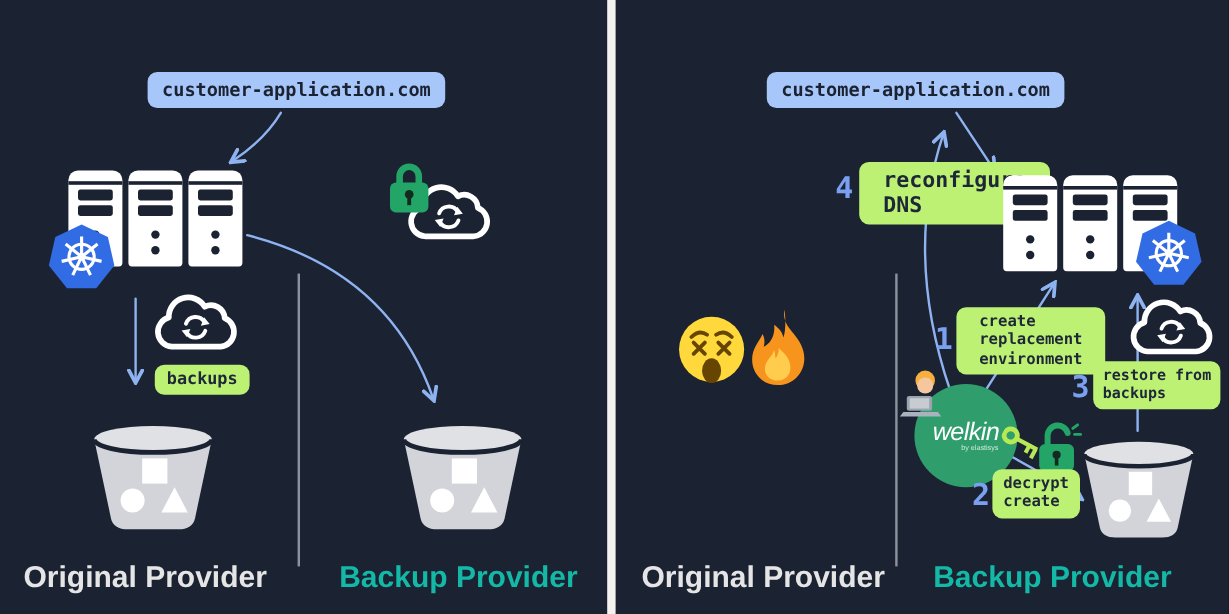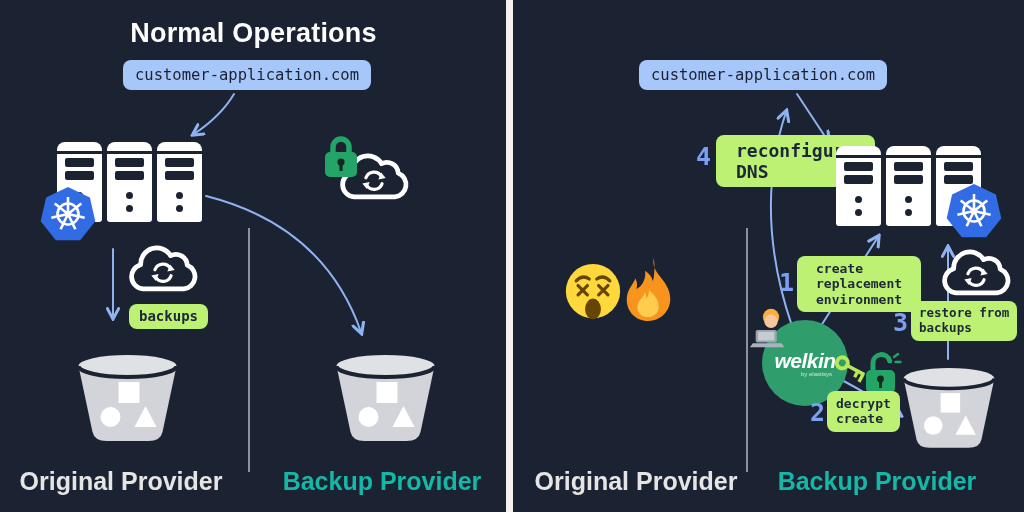--- a/index.html
+++ b/index.html
@@ -5,21 +5,21 @@
   html,body{margin:0;padding:0;background:#0e141f;}
   #stage{position:relative;width:1024px;height:512px;background:#1b2232;overflow:hidden;
          font-family:"Liberation Sans",sans-serif;}
   .abs{position:absolute;}
   
   .panel-title{top:18px;width:507px;text-align:center;font-size:27px;font-weight:bold;color:#fdfdfd;letter-spacing:.2px;}
   .grad{background:linear-gradient(90deg,#a4e269 0%,#41c183 38%,#2fbd86 62%,#6d9bf2 100%);
         -webkit-background-clip:text;background-clip:text;color:transparent;}
   
   .domain-pill{height:30px;width:248px;line-height:30px;text-align:center;background:#a7c7fa;color:#1b2232;
-               border-radius:8px;font-family:"DejaVu Sans Mono",monospace;font-weight:normal;font-size:15.5px;}
+               border-radius:8px;font-family:"DejaVu Sans Mono",monospace;font-weight:bold;font-size:15.5px;}
   
   .pill{display:inline-block;background:#bdf174;color:#1e2738;border-radius:8px;
         font-family:"DejaVu Sans Mono",monospace;font-weight:bold;white-space:pre-line;line-height:1.18;}
   .step-num{font-family:"DejaVu Sans Mono",monospace;font-weight:bold;font-size:25px;color:#7ba0f2;}
   
   .center-divider{left:506px;top:0;width:7px;height:512px;background:#f4f2ee;}
   .inner-divider{top:228px;width:2px;height:244px;background:#8d939e;}
   
   .server-group{width:146px;height:80px;}
   .tower{position:absolute;top:0;width:45px;height:80px;background:#fff;border-radius:8px 8px 3px 3px;}
@@ -27,21 +27,21 @@
   .slot{position:absolute;left:8px;width:29px;height:9px;background:#1b2232;border-radius:2px;}
   .s1{top:16px}.s2{top:29px}
   .dot{position:absolute;left:19px;width:7px;height:7px;border-radius:50%;background:#1b2232;}
   .d1{top:50px}.d2{top:63px}
   
   .footer{top:467px;width:240px;text-align:center;font-size:25px;font-weight:600;}
   .fg-green{color:#e5e5e5}.fg-teal{color:#14b8a6}
   
   .welkin-circle{left:762px;top:320px;width:86px;height:86px;border-radius:50%;background:#2f9e6c;
                  display:flex;flex-direction:column;align-items:center;justify-content:center;}
-  .welkin-name{font-size:21px;font-weight:bold;font-style:italic;color:#fff;letter-spacing:-.5px;}
+  .welkin-name{font-size:21px;font-weight:normal;font-style:italic;color:#fff;letter-spacing:-.5px;}
   .welkin-byline{font-size:6px;color:#cdeadd;align-self:flex-end;margin:-2px 16px 0 0;}
   svg{display:block}
 </style>
 </head>
 <body>
 
 <div id="stage">
 
   <svg class="abs" width="1024" height="512" style="left:0;top:0">
     <defs>
@@ -58,21 +58,20 @@
       <path d="M817 332 L878 237" marker-end="url(#ah)"></path>
       <path d="M948 359 L948 248" marker-end="url(#ah)"></path>
       <path d="M840 379 Q872 396 900 415" marker-end="url(#ah)"></path>
     </g>
   </svg>
 
   <div class="abs center-divider"></div>
   <div class="abs inner-divider" style="left:248px"></div>
   <div class="abs inner-divider" style="left:746px"></div>
 
-  <div class="abs panel-title" style="left:0">Normal Operations</div>
   <div class="abs domain-pill" style="left:123px;top:60px">customer-application.com</div>
 
   <div class="abs server-group" style="left:57px;top:142px">
     <div class="tower" style="left:0">
         <div class="slot s1"></div>
         <div class="slot s2"></div>
         <div class="dot d1"></div>
         <div class="dot d2"></div>
       </div>
     <div class="tower" style="left:50px">

